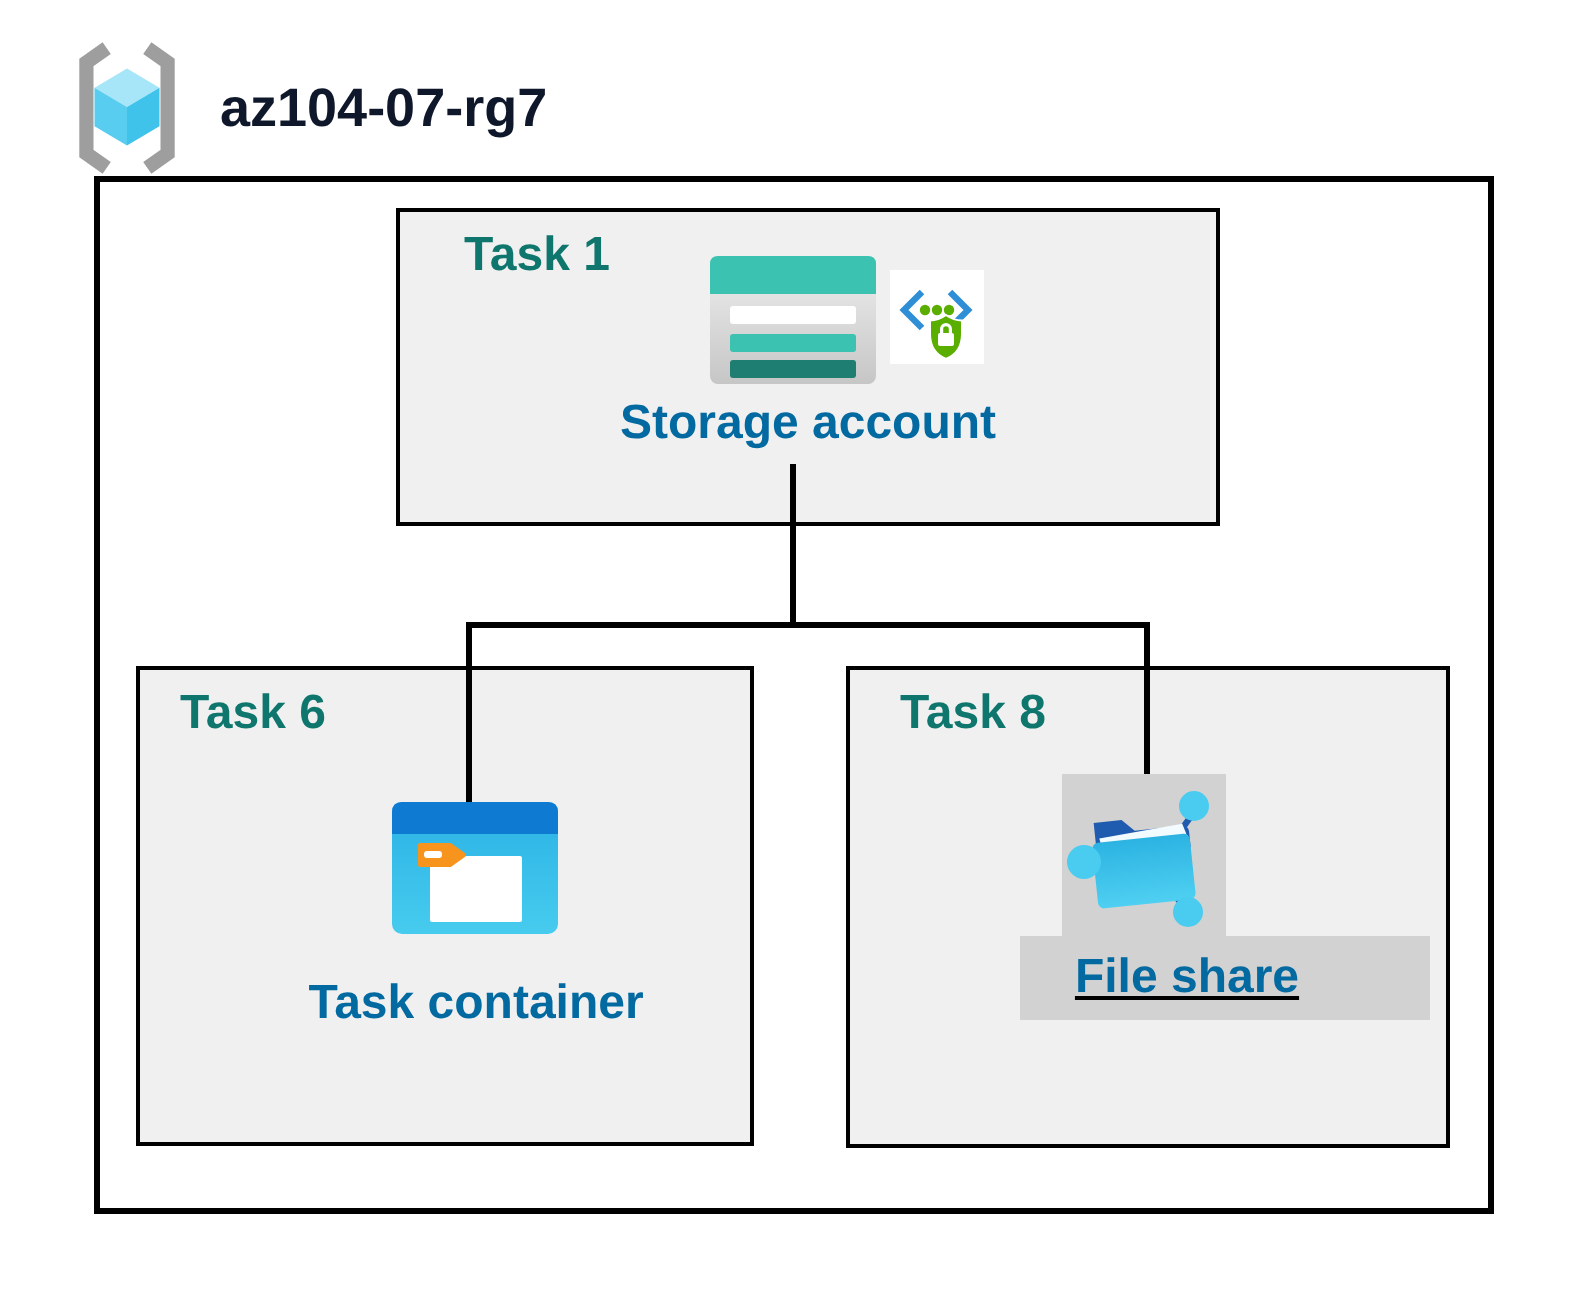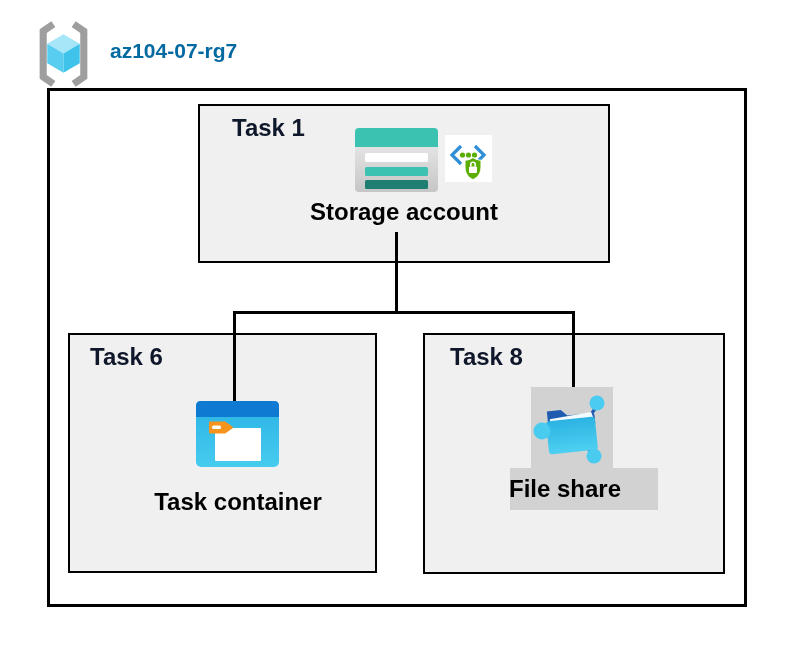--- a/index.html
+++ b/index.html
@@ -1,56 +1,56 @@
 <!DOCTYPE html>
 <html><head>
 <meta charset="utf-8">
 <style>
   html,body{margin:0;padding:0;background:#ffffff;}
   .stage{position:relative;width:788px;height:647px;background:#ffffff;overflow:hidden;
          font-family:"Liberation Sans", sans-serif;}
 
   
   .rg-icon{position:absolute;left:32px;top:20px;width:63px;height:68px;}
-  .rg-title{position:absolute;left:110px;top:39px;font-size:21px;font-weight:bold;color:#0369a1;
+  .rg-title{position:absolute;left:110px;top:39px;font-size:27px;font-weight:bold;color:#0f172a;
             letter-spacing:0px;}
 
   
   .outer-frame{position:absolute;left:47px;top:88px;width:700px;height:519px;
                border:3px solid #000000;background:#ffffff;box-sizing:border-box;}
 
   
   .task-box{position:absolute;border:2px solid #000000;background:#f0f0f0;box-sizing:border-box;}
   .task1{left:198px;top:104px;width:412px;height:159px;}
   .task2{left:68px;top:333px;width:309px;height:240px;}
   .task3{left:423px;top:333px;width:302px;height:241px;}
-  .task-label{position:absolute;font-size:24px;font-weight:bold;color:#0f172a;white-space:nowrap;}
+  .task-label{position:absolute;font-size:24px;font-weight:bold;color:#0f766e;white-space:nowrap;}
   .task1 .task-label{left:32px;top:8px;}
   .task2 .task-label{left:20px;top:8px;}
   .task3 .task-label{left:25px;top:8px;}
-  .node-label{position:absolute;font-size:24px;font-weight:bold;color:#000000;white-space:nowrap;}
+  .node-label{position:absolute;font-size:24px;font-weight:bold;color:#0369a1;white-space:nowrap;}
   .task1 .node-label{left:0;right:0;top:92px;text-align:center;}
   .task2 .node-label{left:168px;top:153px;transform:translateX(-50%);}
 
   
   .connector{position:absolute;background:#000000;z-index:5;}
   .conn-trunk{left:395px;top:232px;width:3px;height:80px;}
   .conn-branch{left:233px;top:311px;width:342px;height:3px;}
   .conn-left{left:233px;top:311px;width:3px;height:91px;}
   .conn-right{left:572px;top:311px;width:3px;height:78px;}
 
   
   .icon{position:absolute;z-index:6;}
   .storage-icon{left:155px;top:22px;width:83px;height:64px;}
   .secure-icon{left:245px;top:29px;width:47px;height:47px;background:#ffffff;}
   .blob-icon{left:126px;top:66px;width:83px;height:66px;}
   .fileshare-bg{left:106px;top:52px;width:82px;height:81px;background:#d2d2d2;z-index:6;}
-  .fileshare-label-bg{position:absolute;left:85px;top:133px;width:148px;height:42px;background:#d2d2d2;
+  .fileshare-label-bg{position:absolute;left:85px;top:133px;width:205px;height:42px;background:#d2d2d2;
                       z-index:6;box-sizing:border-box;padding-right:38px;
-                      display:flex;align-items:center;justify-content:center;}
+                      display:flex;align-items:center;justify-content:center;text-decoration:underline;}
   .fileshare-label-bg .node-label{position:static;}
   svg{display:block;}
 </style>
 </head>
 <body>
 
 <div class="stage">
 
   <div class="rg-icon">
     <svg width="63" height="68" viewBox="0 0 62 67">

